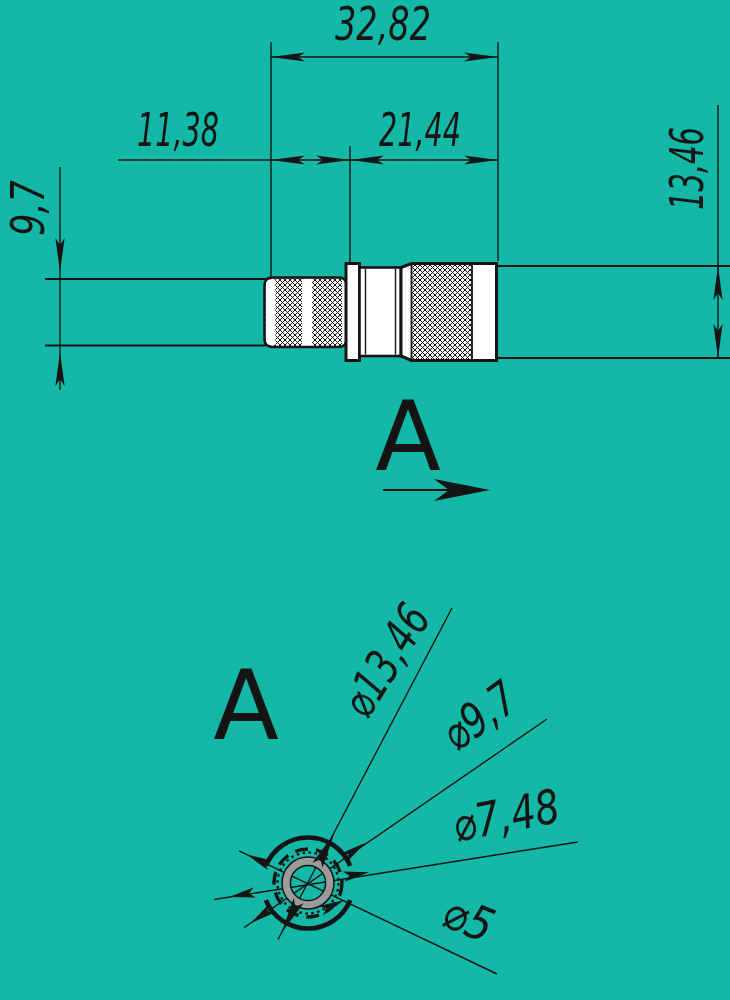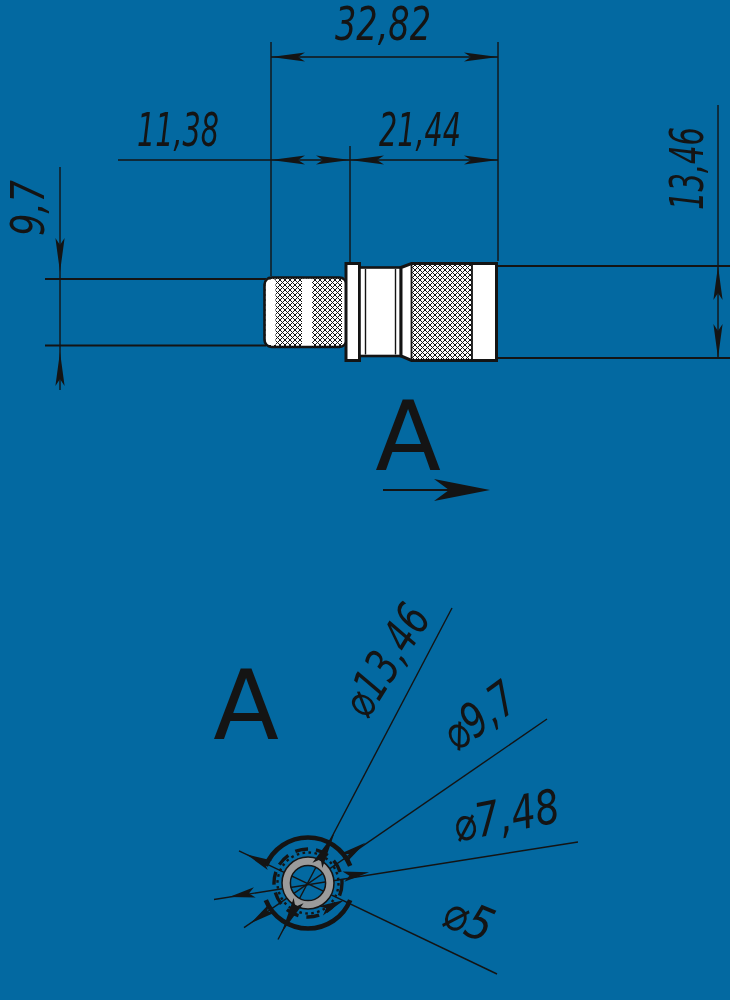--- a/index.html
+++ b/index.html
@@ -1,19 +1,19 @@
 <!DOCTYPE html>
 <html><head>
 <meta charset="utf-8">
 <style>
   html,body{margin:0;padding:0;background:#ffffff;}
   .sheet{
     position:relative;
     width:730px;height:1000px;
-    background:#0369a1;
+    background:#14b8a6;
     overflow:hidden;
     font-family:"DejaVu Sans",sans-serif;
   }
   svg{display:block;}
   .thin{stroke:#141414;stroke-width:1.4;fill:none;}
   .thick{stroke:#141414;stroke-width:2.8;fill:#ffffff;}
   .edge{stroke:#141414;stroke-width:1.5;fill:none;}
   .dart{fill:#141414;stroke:none;}
   .dim-text{
     font-family:"DejaVu Sans",sans-serif;

